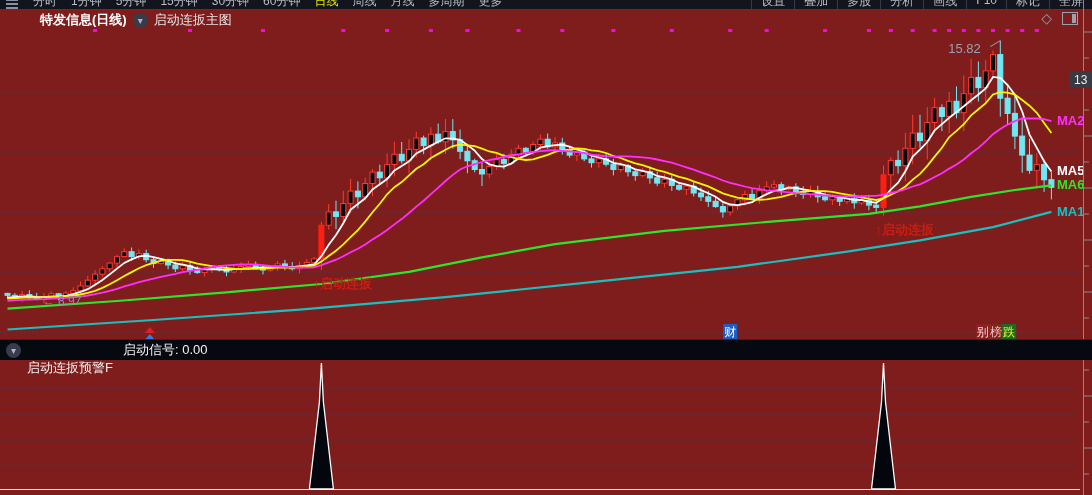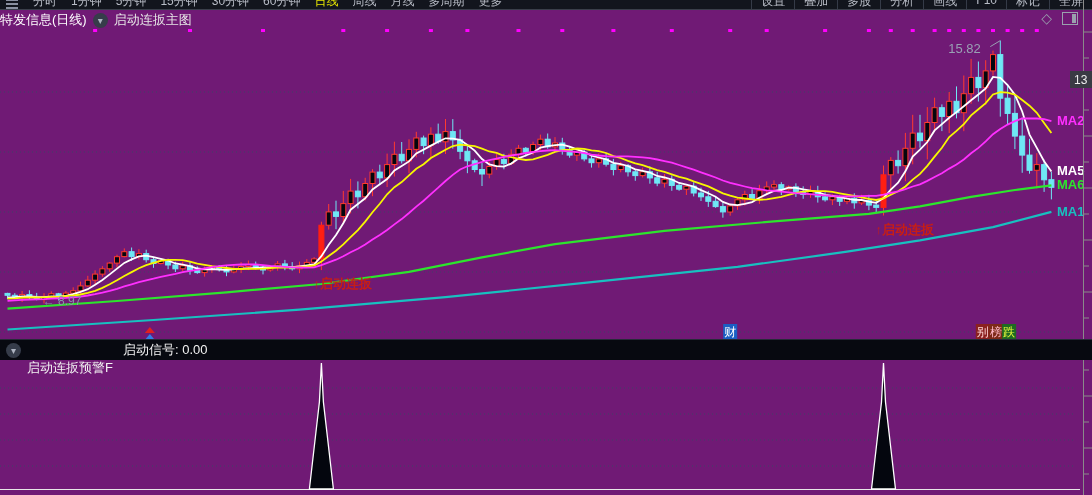--- a/index.html
+++ b/index.html
@@ -1,32 +1,32 @@
 <!DOCTYPE html>
 <html><head>
 <meta charset="utf-8">
 <style>
   html,body{margin:0;padding:0;background:#000;}
-  #screen{position:relative;width:1092px;height:495px;background:#701a75;overflow:hidden;
+  #screen{position:relative;width:1092px;height:495px;background:#7f1d1d;overflow:hidden;
           font-family:"Liberation Sans",sans-serif;color:#ddd;}
   
   #toolbar{position:absolute;left:0;top:0;width:1092px;height:9px;background:#12151d;
            border-bottom:1px solid #3a3f4a;overflow:hidden;}
   #toolbar .inner{position:absolute;left:0;top:-7px;width:1092px;display:flex;align-items:center;
                   font-size:12px;color:#b8bcc6;white-space:nowrap;}
   .menu-icon{display:inline-block;width:12px;height:10px;margin:0 8px 0 6px;position:relative;}
   .menu-icon i{display:block;height:2px;background:#8a90a0;margin-top:2px;}
   .tb-item{padding:0 7px;cursor:pointer;}
   .tb-item.active{color:#e8e800;}
   .tb-spacer{flex:1;}
   .tb-tool{padding:0 9px;border-left:1px solid #353b48;cursor:pointer;}
   
   #main-header{position:absolute;left:0;top:10px;width:1092px;height:20px;display:flex;
                align-items:center;font-size:13px;z-index:5;}
-  .stock-title{color:#fff;font-weight:normal;margin-left:0;}
+  .stock-title{color:#fff;font-weight:bold;margin-left:12px;padding-left:28px;}
   .chev-circle{display:inline-flex;align-items:center;justify-content:center;width:15px;height:15px;
                border-radius:50%;background:#363c4a;color:#aeb4c2;font-size:10px;margin:0 6px;cursor:pointer;}
   .ind-name{color:#e6e6e6;}
   #ma-legend span{margin-right:12px;}
   .corner{position:absolute;right:14px;top:10px;display:flex;gap:10px;align-items:center;z-index:6;}
   .diamond{color:#9aa0ae;font-size:14px;cursor:pointer;}
   .panel-ico{width:14px;height:11px;border:1px solid #9aa0ae;position:relative;cursor:pointer;}
   .panel-ico i{position:absolute;right:1px;top:1px;bottom:1px;width:4px;background:#9aa0ae;}
   
   #sig-header{position:absolute;left:0;top:339px;width:1092px;height:20px;display:flex;align-items:center;

